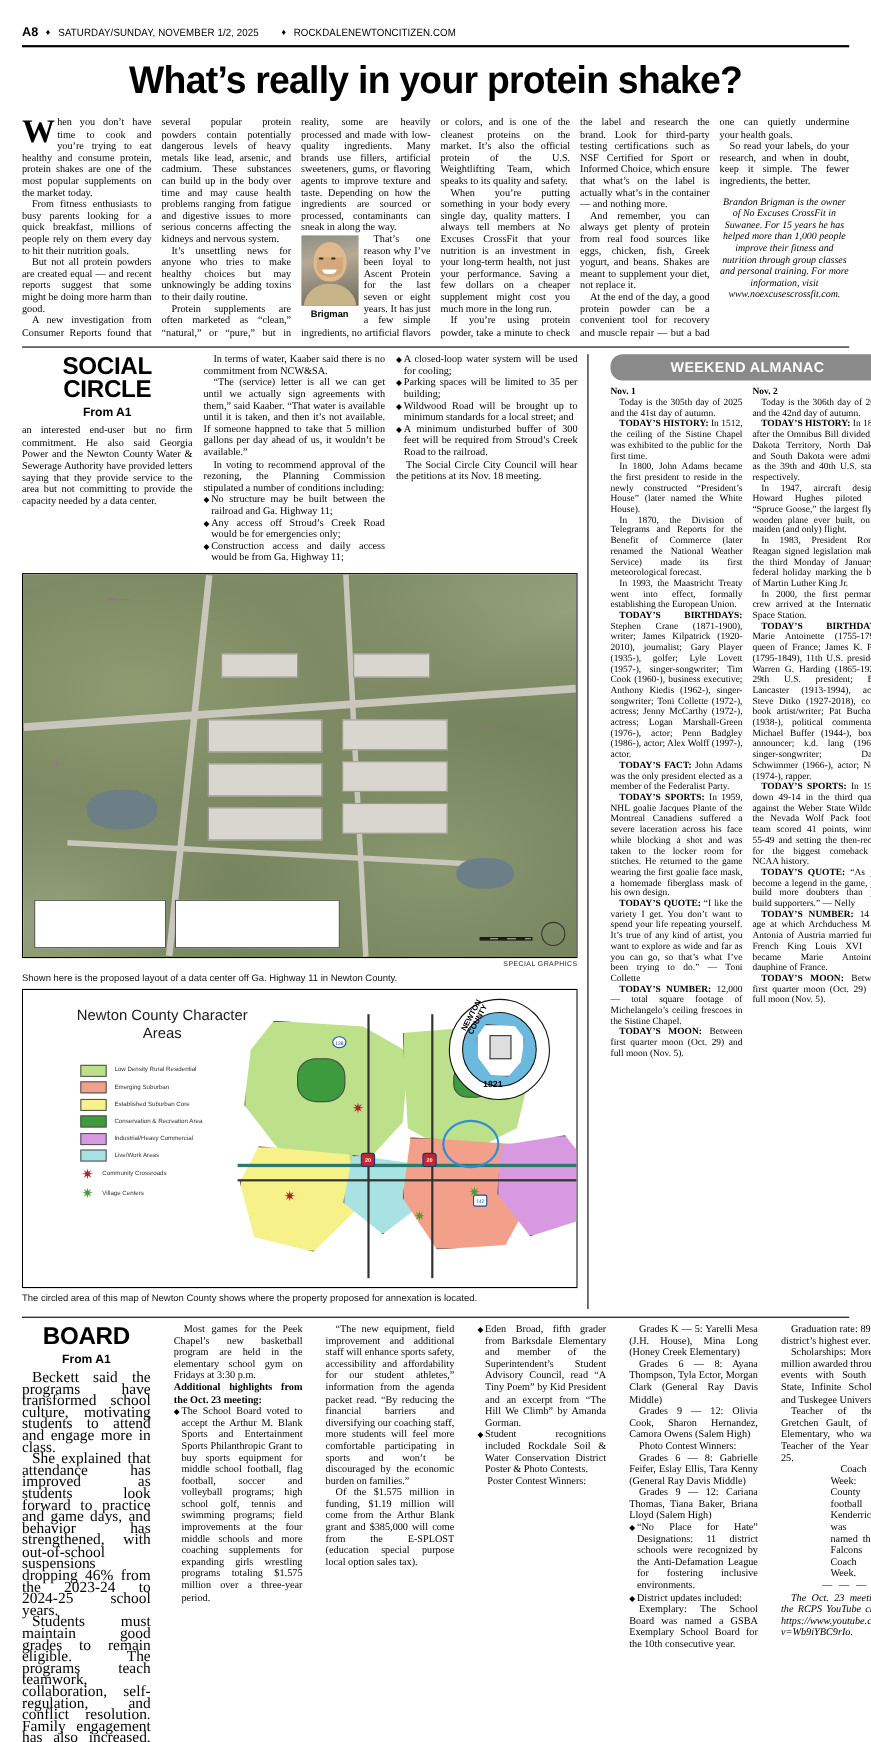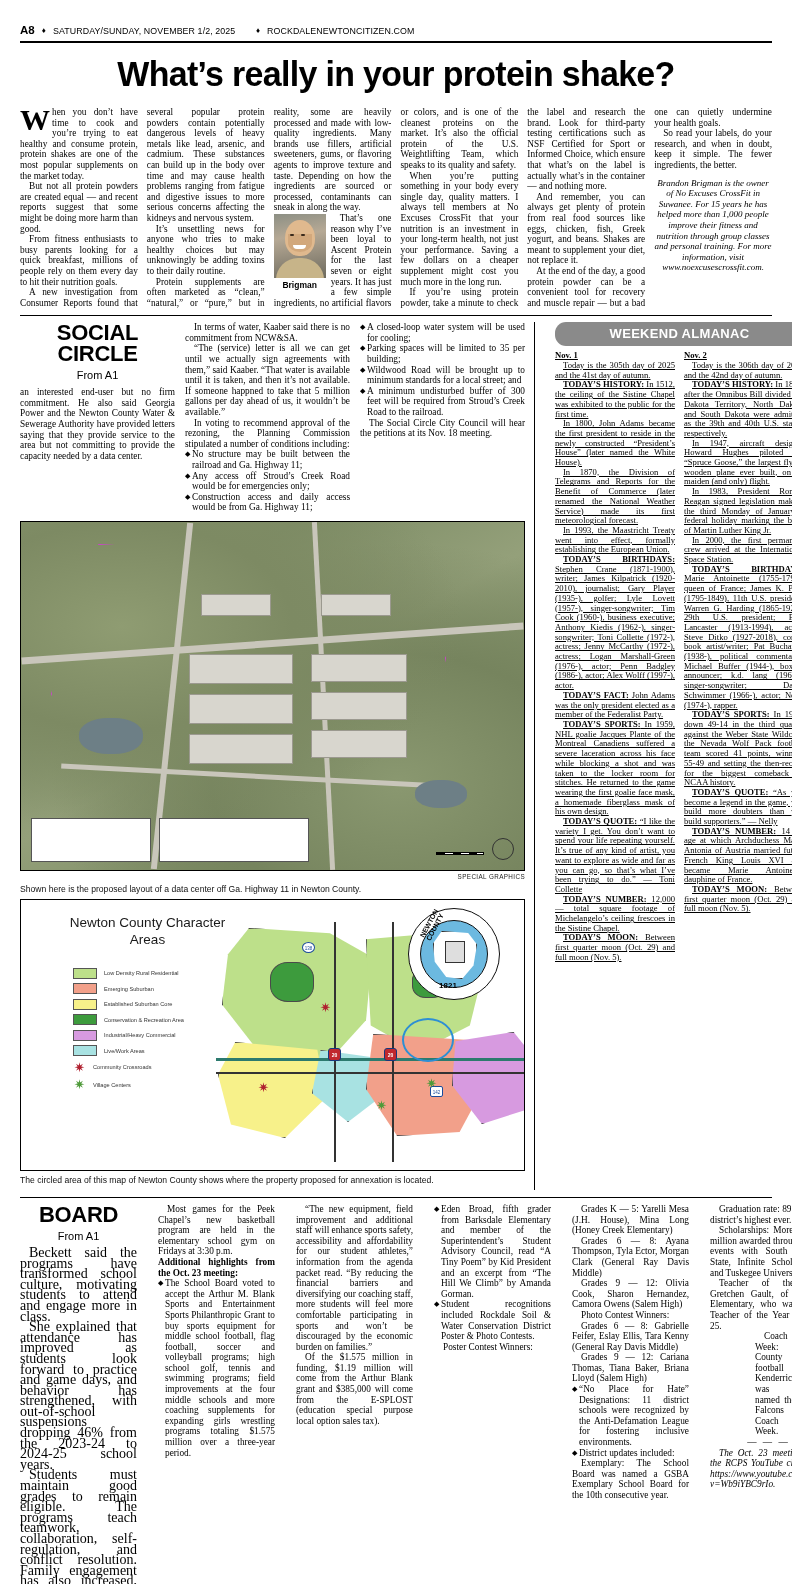--- a/index.html
+++ b/index.html
@@ -132,21 +132,21 @@
   .jump-head {
     font-family: "Liberation Sans", sans-serif;
     font-weight: bold;
     text-align: center;
     font-size: 22px;
     line-height: 21px;
     letter-spacing: -.3px;
   }
   .jump-from {
     font-family: "Liberation Sans", sans-serif;
-    font-weight: normal;
+    font-weight: bold;
     text-align: center;
     font-size: 11px;
     padding-top: 5px;
     padding-bottom: 6px;
   }
 
   
   .almanac-bar {
     background: #8a8a8a;
     color: #fff;
@@ -154,21 +154,21 @@
     font-weight: bold;
     font-size: 13px;
     text-align: center;
     padding: 4px 0 5px;
     border-radius: 11px;
     letter-spacing: .3px;
     margin-bottom: 5px;
   }
   .almanac-cols { display: flex; gap: 9px; }
   .alm-col { width: 120px; font-size: 8.6px; line-height: 9.7px; text-align: justify; hyphens: auto; }
-  .alm-col p { text-indent: 8px; margin: 0; text-decoration: underline; }
+  .alm-col p { text-indent: 8px; margin: 0; }
   .alm-col p.noind { text-indent: 0; }
   .alm-col b { font-weight: bold; }
 
   
   .fig { margin-top: 8px; }
   .fig-box { border: 1.1px solid #000; position: relative; overflow: hidden; background:#fff; }
   .fig-credit {
     font-family: "Liberation Sans", sans-serif;
     font-size: 6.3px; text-align: right; letter-spacing: .4px;
     padding-top: 2px; color:#222;
@@ -295,22 +295,22 @@
     <span class="txt">SATURDAY/SUNDAY, NOVEMBER 1/2, 2025</span>
     <span class="dia">♦</span>
     <span class="txt">ROCKDALENEWTONCITIZEN.COM</span>
   </div>
   <div class="rule-thick"></div>
 
   <div class="headline">What’s really in your protein shake?</div>
 
   <div class="story-top cols">
     <p class="lead dropcap">When you don’t have time to cook and you’re trying to eat healthy and consume protein, protein shakes are one of the most popular supplements on the market today.</p>
+    <p>From fitness enthusiasts to busy parents looking for a quick breakfast, millions of people rely on them every day to hit their nutrition goals.</p>
     <p>But not all protein powders are created equal — and recent reports suggest that some might be doing more harm than good.</p>
-    <p>From fitness enthusiasts to busy parents looking for a quick breakfast, millions of people rely on them every day to hit their nutrition goals.</p>
     <p>A new investigation from Consumer Reports found that several popular protein powders contain potentially dangerous levels of heavy metals like lead, arsenic, and cadmium. These substances can build up in the body over time and may cause health problems ranging from fatigue and digestive issues to more serious concerns affecting the kidneys and nervous system.</p>
     <p>It’s unsettling news for anyone who tries to make healthy choices but may unknowingly be adding toxins to their daily routine.</p>
     <p>Protein supplements are often marketed as “clean,” “natural,” or “pure,” but in reality, some are heavily processed and made with low-quality ingredients. Many brands use fillers, artificial sweeteners, gums, or flavoring agents to improve texture and taste. Depending on how the ingredients are sourced or processed, contaminants can sneak in along the way.</p>
     <div class="mug-wrap">
       <div class="mug">
         <div class="head"></div>
           <div class="face-shadow"></div>
         <div class="eye l"></div>
           <div class="eye r"></div>
         <div class="mouth"></div>

